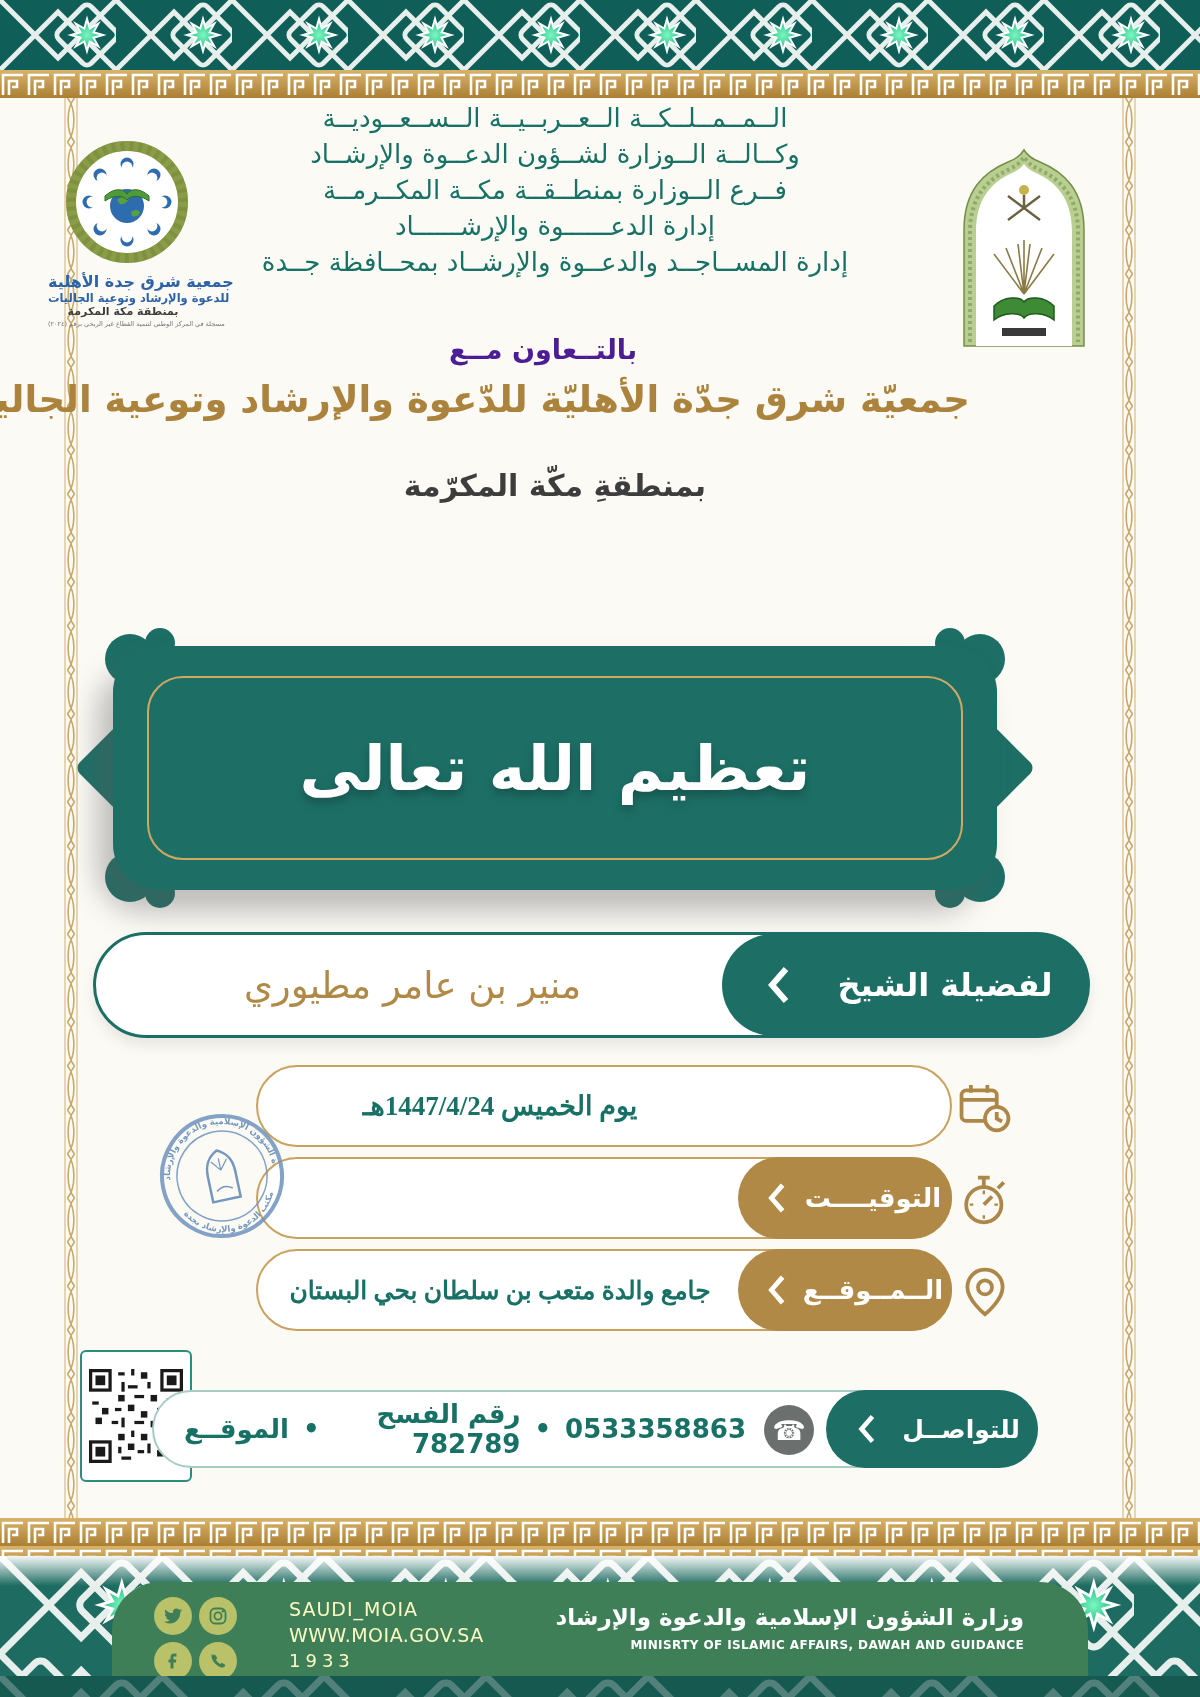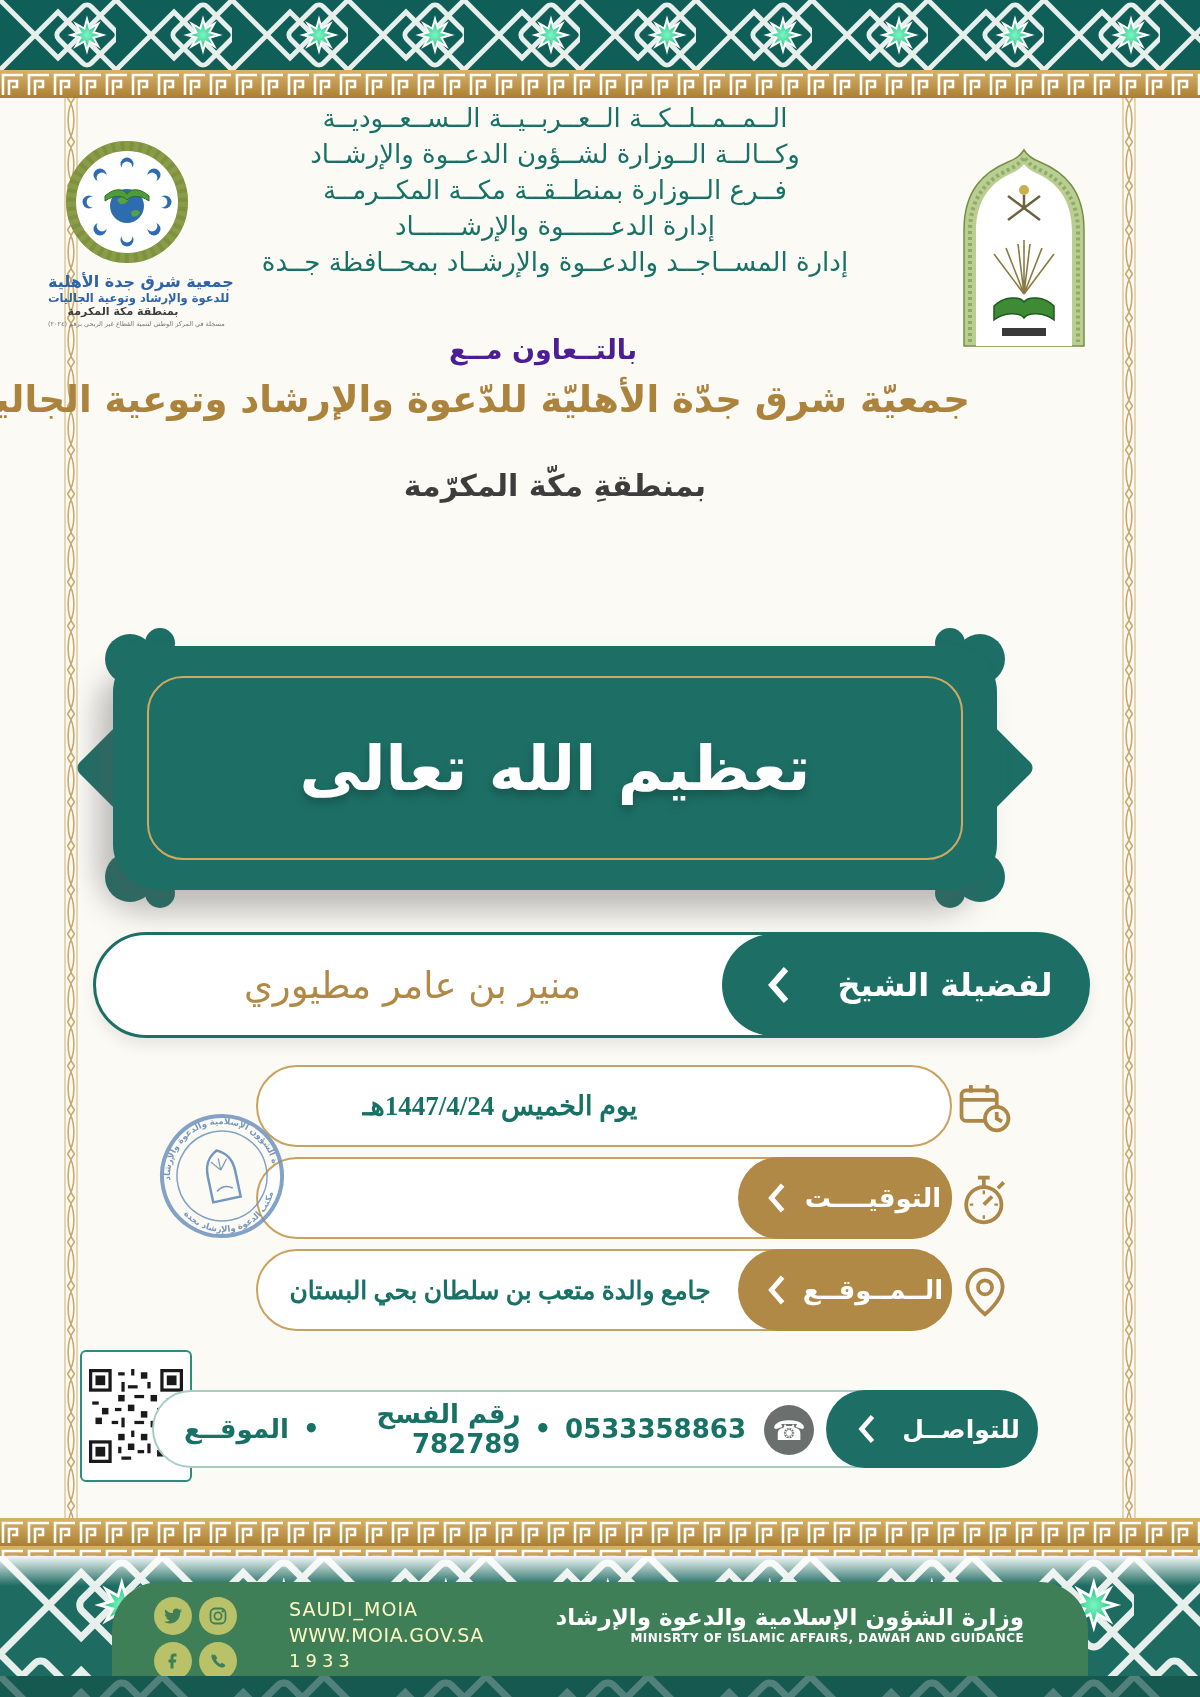--- a/index.html
+++ b/index.html
@@ -80,21 +80,21 @@
              border-radius:48px 48px 0 0;}
   .socials{position:absolute;left:42px;top:15px;width:84px;height:84px;display:grid;
            grid-template-columns:38px 38px;grid-template-rows:38px 38px;gap:7px;}
   .soc{width:38px;height:38px;border-radius:50%;background:#b9c268;display:flex;align-items:center;justify-content:center;}
   .foot-text{position:absolute;left:146px;top:14px;color:#fef9c3;font-weight:normal;line-height:26px;margin-left:31px;}
   .foot-text .t1{font-size:19px;letter-spacing:1px;}
   .foot-text .t2{font-size:19px;letter-spacing:.5px;}
   .foot-text .t3{font-size:18px;letter-spacing:5px;}
   .foot-ar{position:absolute;right:64px;top:22px;text-align:right;color:#fff;}
   .foot-ar .a1{font-size:23px;font-weight:bold;}
-  .foot-ar .a2{font-size:12px;font-weight:bold;margin-top:1px;letter-spacing:.4px;}
+  .foot-ar .a2{font-size:12px;font-weight:bold;margin-top:8px;letter-spacing:.4px;}
   .bottom-strip{position:absolute;left:0;top:120px;width:1200px;height:21px;background:#12524b;overflow:hidden;}
 </style>
 </head>
 <body>
 
 <div class="poster">
 
   <svg class="abs top-tiles" width="1200" height="70">
     <defs>
       <radialGradient id="sgT">

